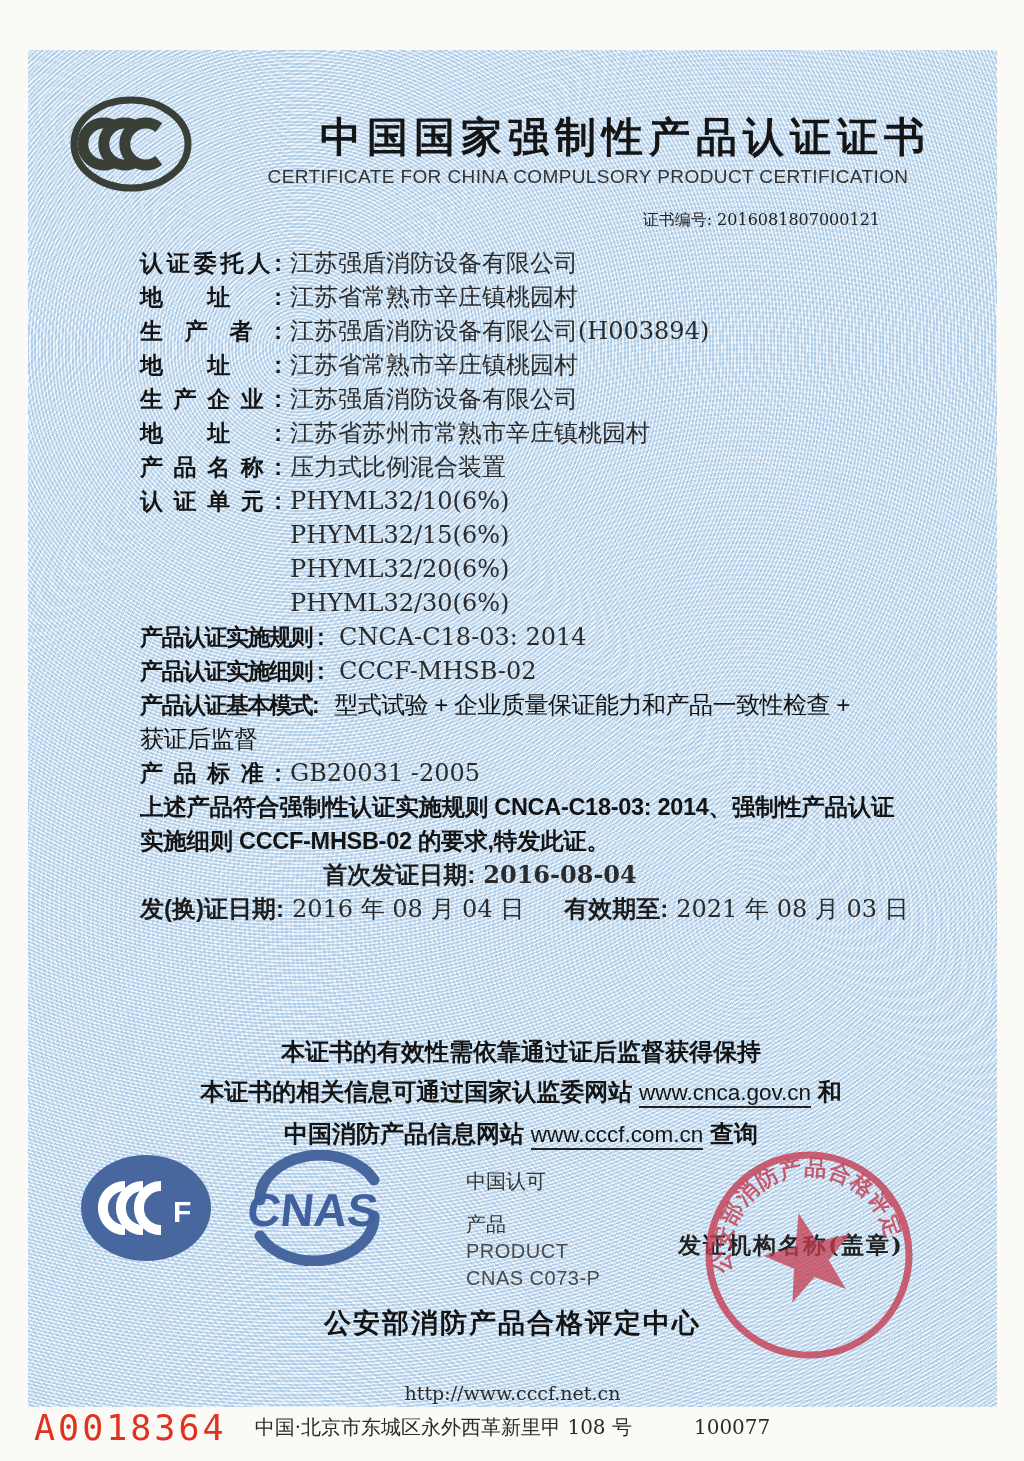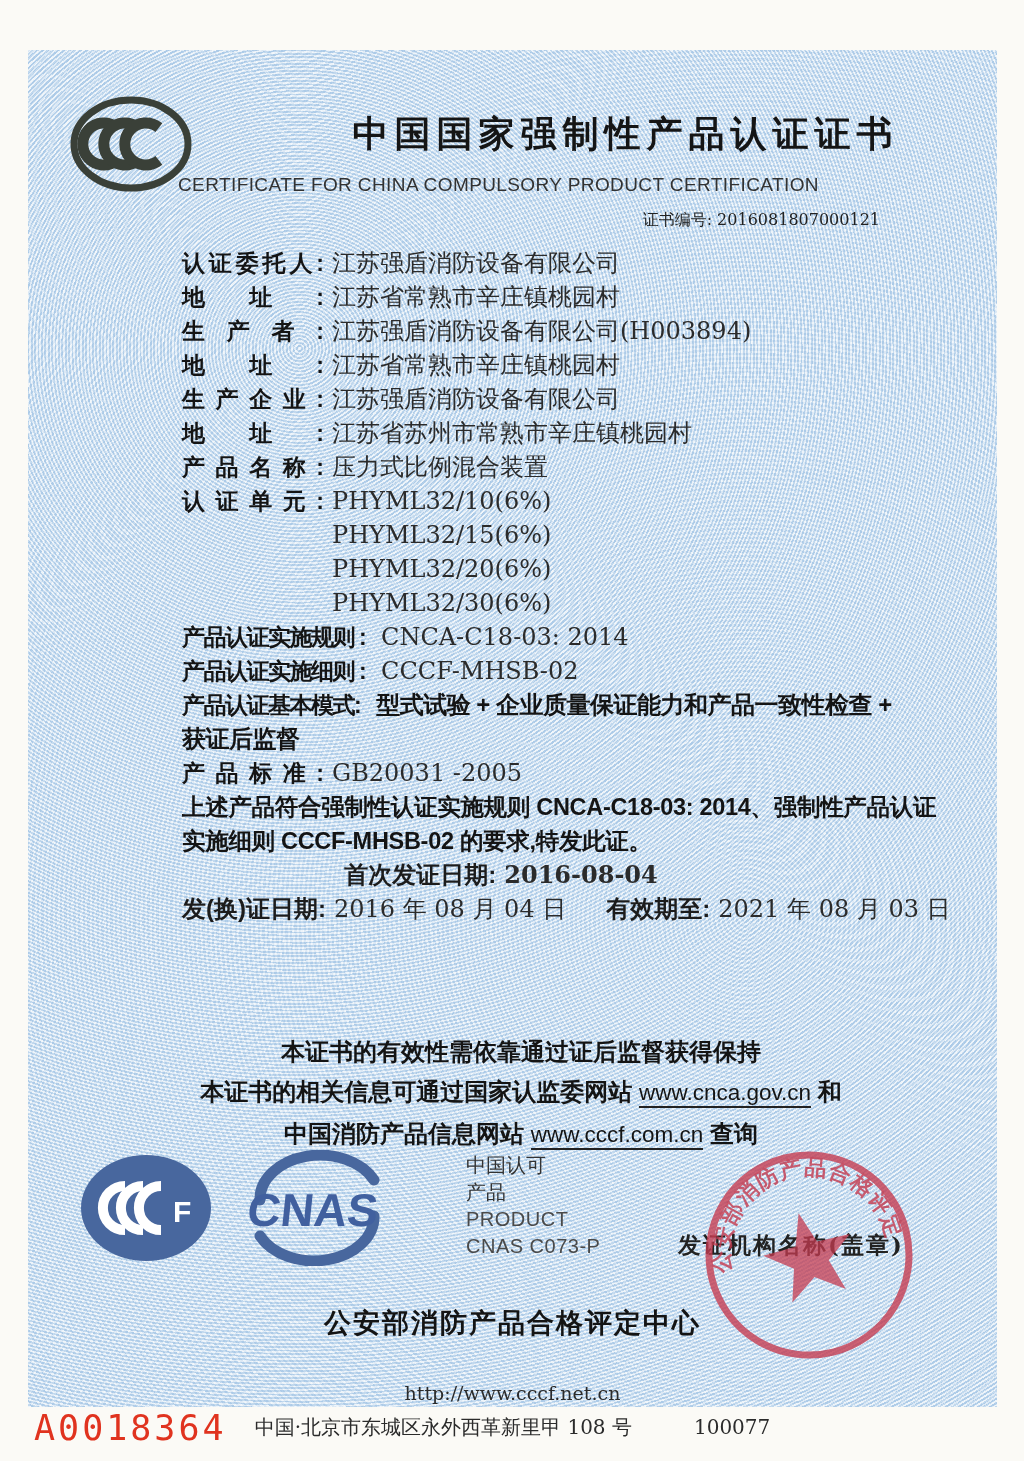--- a/index.html
+++ b/index.html
@@ -16,57 +16,57 @@
     background-image:
       repeating-radial-gradient(circle at 28% 22%, rgba(255,255,255,.50) 0 1.6px, rgba(158,194,228,.42) 1.6px 3.4px),
       repeating-radial-gradient(circle at 74% 64%, rgba(255,255,255,.32) 0 2.2px, rgba(140,181,221,.30) 2.2px 4.6px),
       repeating-linear-gradient(112deg, rgba(255,255,255,.22) 0 1px, rgba(151,190,226,.16) 1px 3px);
   }
   .abs { position:absolute; }
 
   
   .title {
     left:225px; top:60px; width:745px; text-align:center;
-    font-size:36px; font-weight:700; letter-spacing:6px; color:#151515;
+    font-size:41px; font-weight:700; letter-spacing:6px; color:#151515;
   }
   .subtitle {
-    left:150px; top:124px; width:820px; 
+    left:150px; top:116px; width:820px; text-align:center;
     font-size:19px; color:#323232; letter-spacing:.4px;
   }
   .certno {
     right:117px; top:160px; font-family:"DejaVu Serif", serif;
     font-size:16px; color:#222;
   }
 
   
   .fields { left:112px; top:196px; width:800px; font-size:24px; line-height:34px; }
-  .row { white-space:nowrap; height:34px;margin-left:42px; }
+  .row { white-space:nowrap; height:34px; }
   .lbl {
     display:inline-block; width:142px; font-weight:700; font-size:23px;
     text-align:justify; text-align-last:justify; vertical-align:bottom; color:#141414;
   }
   .lbl.right { text-align-last:right; }
   .lbl.empty { text-align-last:auto; }
   .lbl.plain {
     width:auto; text-align-last:auto; letter-spacing:-1.5px; margin-right:8px;
   }
   .val { font-family:"DejaVu Serif", serif; margin-left:8px; color:#2b2b2b; }
-  .val.cnbold { font-family:"Liberation Sans", sans-serif; font-weight:700; color:#141414; letter-spacing:-0.5px;}
+  .val.cnbold { font-family:"Liberation Sans", sans-serif; font-weight:400; color:#141414; letter-spacing:-0.5px;}
   .row.para { font-weight:700; font-size:23.5px; letter-spacing:-0.3px; color:#141414;}
   .row.centerline { text-align:center; font-weight:700; }
   .gap40 { display:inline-block; width:40px; }
 
   
   .noticeline { left:0; width:986px; text-align:center; font-size:24px; font-weight:700; color:#141414; }
   .url { font-weight:400; font-family:"Liberation Sans", sans-serif; font-size:22.5px;
          border-bottom:2px solid #222; padding-bottom:1px; }
 
   
   .acctext { left:438px; top:1102px; width:190px; font-size:20px; line-height:27px; color:#333; }
-  .acctext .cn { font-family:"DejaVu Serif", serif; }
+  .acctext .cn { font-family:"DejaVu Serif", serif;margin-top:16px; }
   .acctext .en { color:#4a4a4a; letter-spacing:.5px; }
 
   .issuer { left:650px; top:1180px; width:290px; font-family:"DejaVu Serif", serif;
             font-weight:700; font-size:23px; letter-spacing:2px; color:#222; }
 
   
   .org { left:0; top:1255px; width:969px; text-align:center; font-size:27px; font-weight:700; letter-spacing:2px; color:#141414;}
   .addr { left:0; top:1364px; width:969px; text-align:center; font-family:"DejaVu Serif", serif; font-size:20px; color:#2b2b2b;}
   .addr .post { margin-left:62px; }
   .weburl { left:0; top:1332px; width:969px; text-align:center; font-family:"DejaVu Serif", serif; font-size:19px; color:#2b2b2b;}

